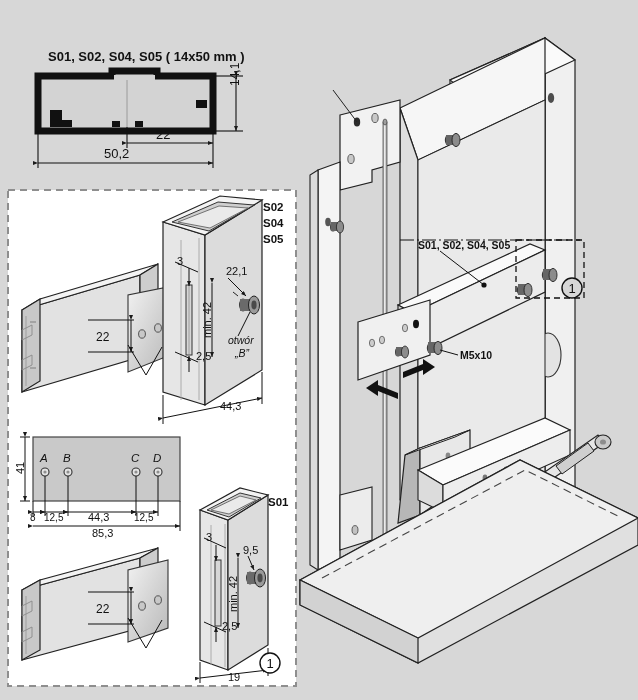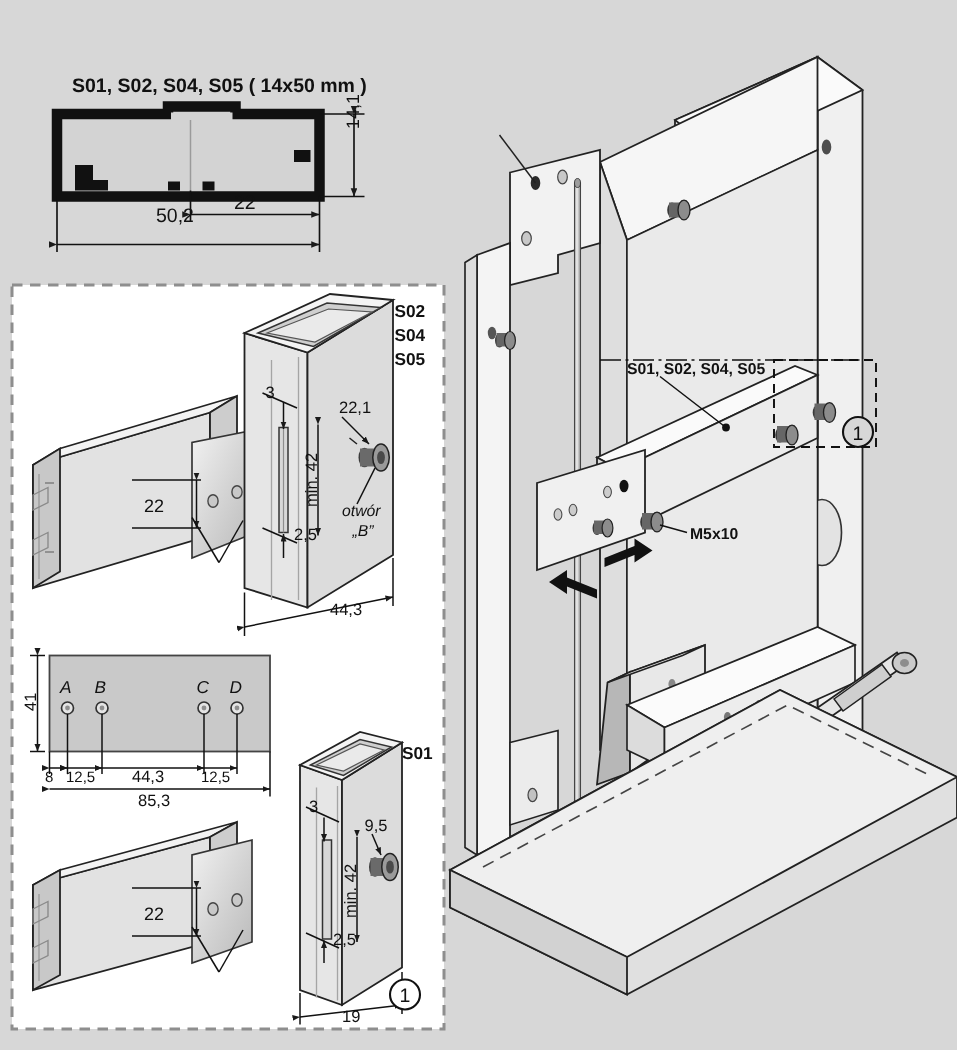--- a/index.html
+++ b/index.html
@@ -424,16 +424,16 @@
       <path d="M322,578 L525,470 L620,517" fill="none" stroke="#444" stroke-width="1.1" stroke-dasharray="8,5"></path>
     </g>
 
   </g>
 </svg>
 
 <div class="abs" style="left:0;top:0;width:638px;height:700px;pointer-events:none;">
   <div class="abs" style="left:48px;top:49px;font-size:13px;font-weight:bold;color:#111;white-space:nowrap;">S01, S02, S04, S05 ( 14x50 mm )</div>
   <div class="abs" style="left:228px;top:86px;font-size:12px;color:#111;transform:rotate(-90deg);transform-origin:left top;">14,1</div>
   <div class="abs" style="left:156px;top:127px;font-size:13px;color:#111;">22</div>
-  <div class="abs" style="left:104px;top:136px;font-size:13px;color:#111;text-align:center;">50,2</div>
+  <div class="abs" style="left:104px;top:146px;font-size:13px;color:#111;text-align:center;">50,2</div>
 </div>
 
 </div>
 
 </body></html>

